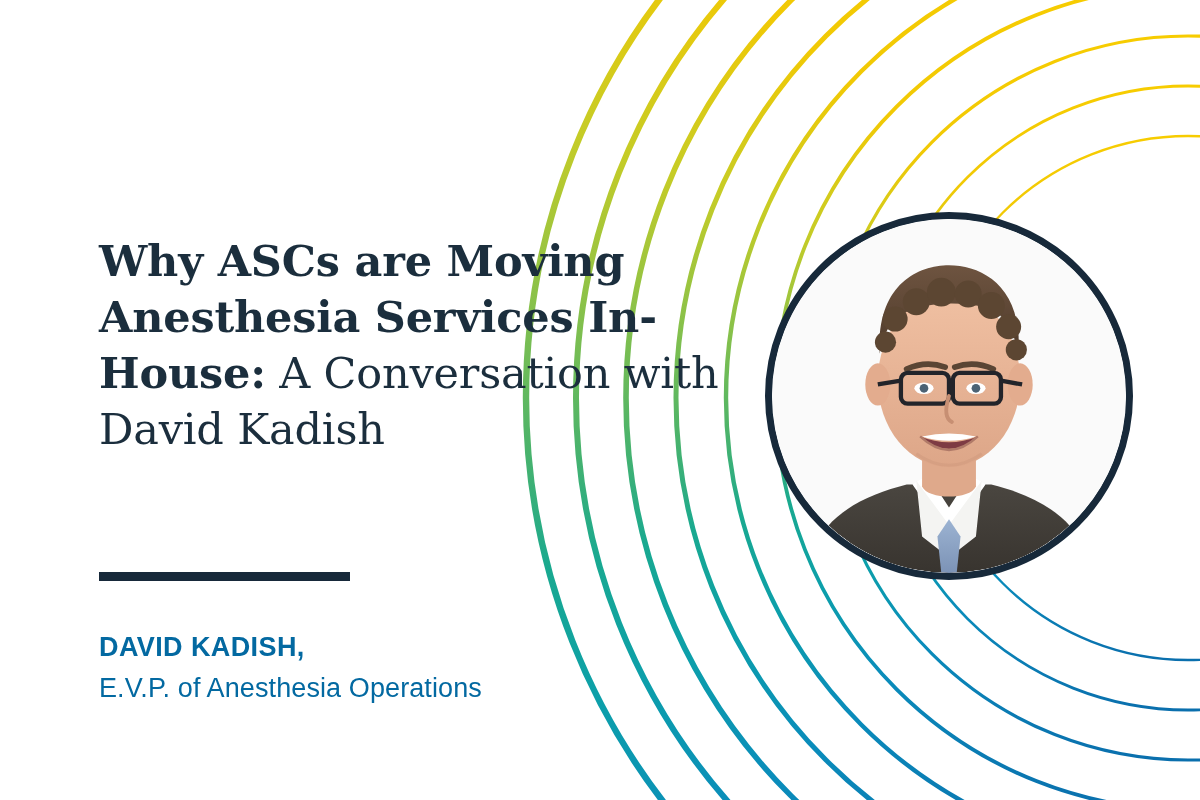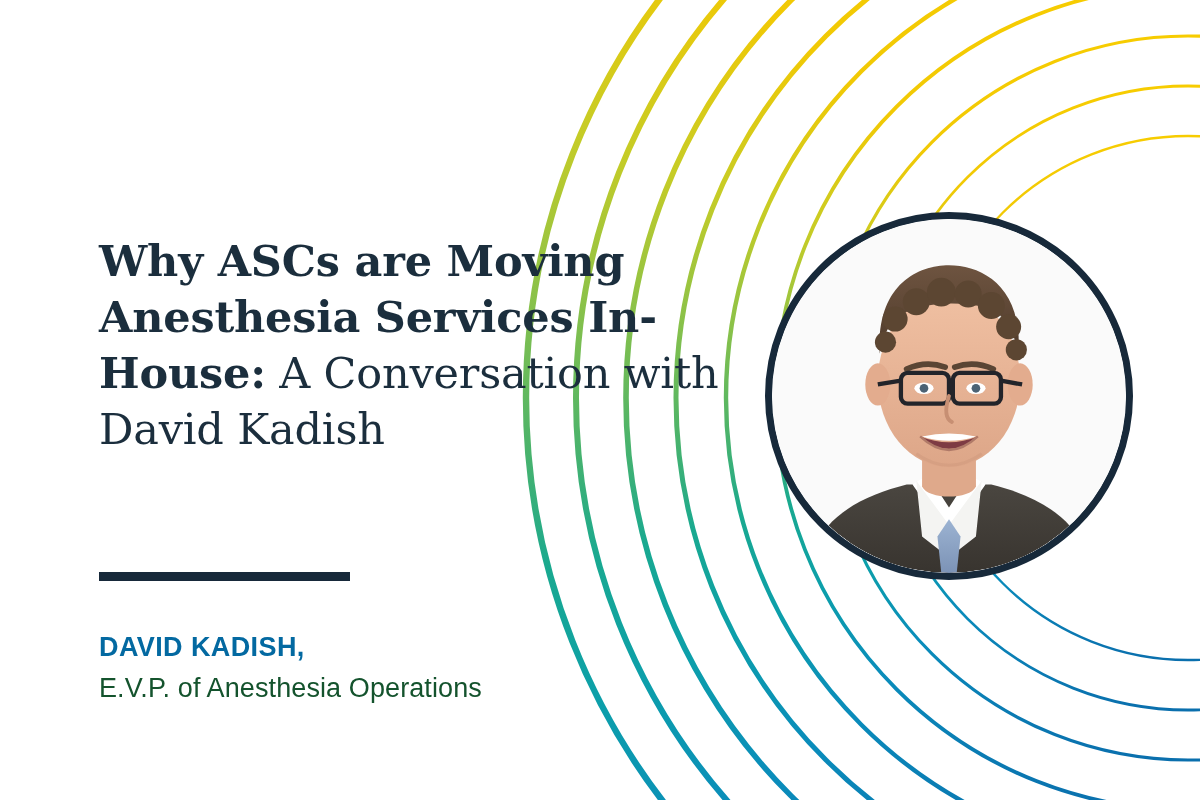--- a/index.html
+++ b/index.html
@@ -87,21 +87,21 @@
   #speaker-name {
     display:block;
     color:#0369a1;
     font-size:27px;
     font-weight:bold;
     letter-spacing:0.4px;
     line-height:1.38;
   }
   #speaker-role {
     display:block;
-    color:#14532d;
+    color:#0369a1;
     font-size:27px;
     font-weight:normal;
     letter-spacing:0.1px;
     line-height:1.38;
     margin-top:4px;
   }
 </style>
 </head>
 <body>
 

